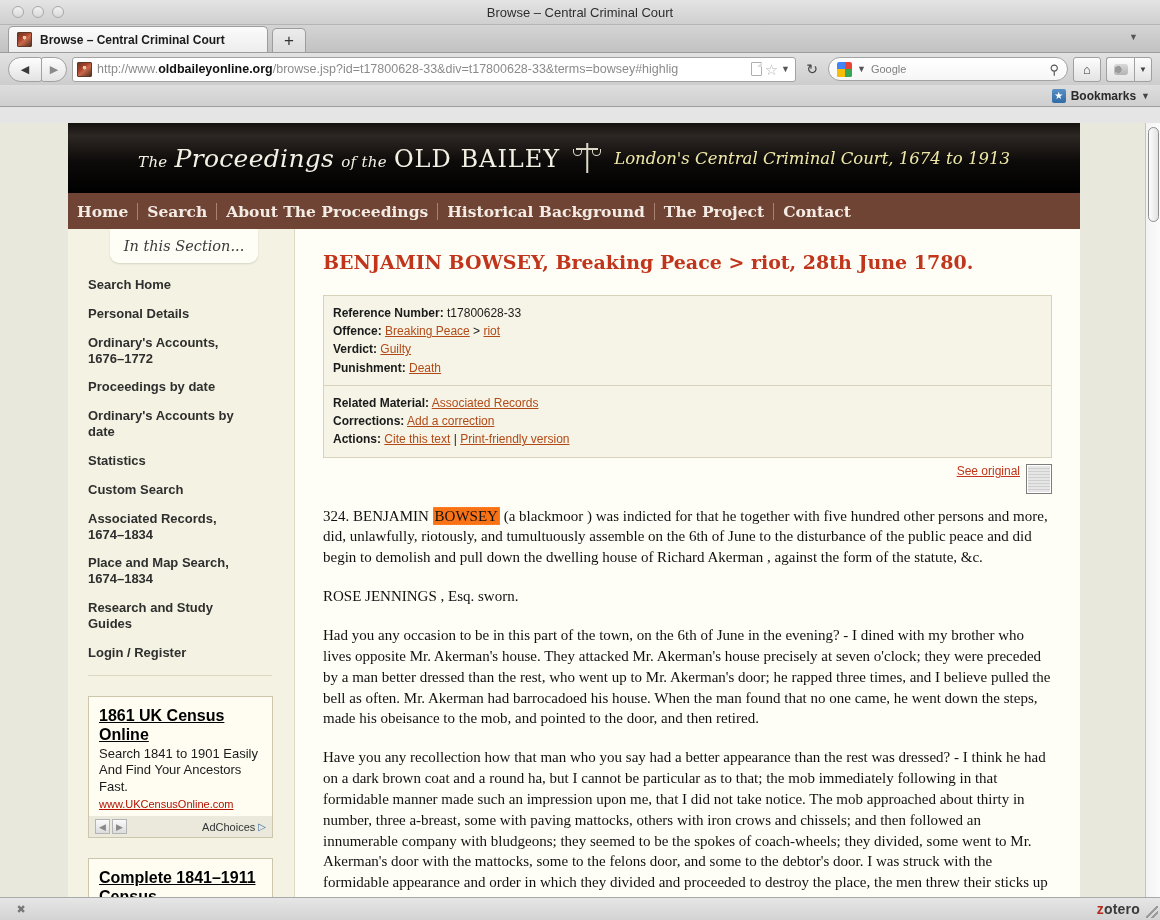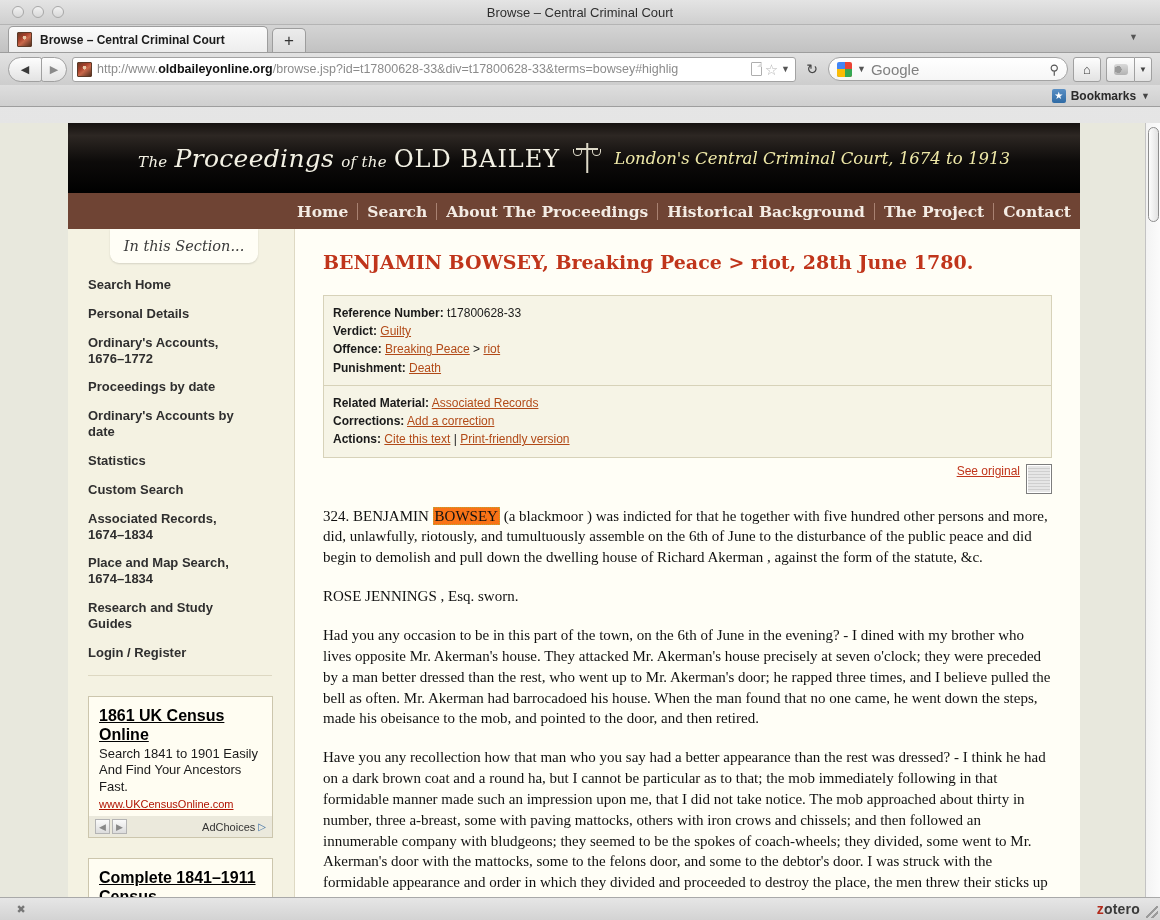--- a/index.html
+++ b/index.html
@@ -143,21 +143,21 @@
     display: flex; align-items: center; padding: 0 8px;
     gap: 5px;
   }
   .g-logo {
     width: 15px; height: 15px; flex:none; position: relative; border-radius:2px; overflow:hidden;
     background:
       linear-gradient(to right, #4285F4 0 50%, #EA4335 50% 100%);
   }
   .g-logo:before{content:"";position:absolute;left:0;bottom:0;width:50%;height:50%;background:#FBBC05;}
   .g-logo:after{content:"";position:absolute;right:0;bottom:0;width:50%;height:50%;background:#34A853;}
-  .search-ph { flex:1; font-size: 15px; color: #808080; }
+  .search-ph { flex:1; font-size: 11px; color: #808080; }
   .mag { font-size: 13px; color: #555; }
   .homebtn, .bookmark-sq {
     width: 28px; height: 25px; flex:none;
     background: linear-gradient(#fdfdfd,#e3e3e3);
     border: 1px solid #a0a0a0; border-radius: 3px;
     display:flex;align-items:center;justify-content:center;
     font-size:13px;color:#3a3a3a;
   }
   .grp { display:flex; flex:none; }
   .grp .a { width: 28px; height:25px; background:linear-gradient(#fdfdfd,#e3e3e3); border:1px solid #a0a0a0; border-right:none; border-radius: 3px 0 0 3px; display:flex;align-items:center;justify-content:center;}
@@ -240,21 +240,21 @@
     font-style: italic;
     color: #efe9a8;
     font-size: 16.5px;
     align-self: center;
   }
 
   
   .ob-nav {
     background: #6f4434;
     height: 36px;
-    display: flex; align-items: center; justify-content: flex-end;
+    display: flex; align-items: center; justify-content: flex-start;
   }
   .ob-nav ul { list-style:none; margin:0; padding:0; display:flex; align-items:center; }
   .ob-nav li { display:flex; align-items:center; }
   .ob-nav a {
     font-family: "DejaVu Serif", serif;
     color: #f4ece4; text-decoration: none;
     font-size: 15.5px; font-weight: bold;
     padding: 0 9px;
   }
   .ob-nav .sep { width:1px; height:17px; background:#a98272; }
@@ -562,26 +562,26 @@
           </div>
 
           <div class="ob-main">
             <h1 class="trial-head">BENJAMIN BOWSEY, Breaking Peace &gt; riot, 28th June 1780.</h1>
 
             <div class="infobox">
               <div>
                 <b>Reference Number:</b><span> t17800628-33</span>
               </div>
               <div>
+                <b>Offence:</b>
+                <a href="#">Breaking Peace</a><span> &gt; </span><a href="#">riot</a>
+              </div>
+              <div>
                 <b>Verdict:</b>
                 <a href="#">Guilty</a>
-              </div>
-              <div>
-                <b>Offence:</b>
-                <a href="#">Breaking Peace</a><span> &gt; </span><a href="#">riot</a>
               </div>
               <div>
                 <b>Punishment:</b>
                 <a href="#">Death</a>
               </div>
             </div>
 
             <div class="infobox second">
               <div>
                 <b>Related Material:</b>

